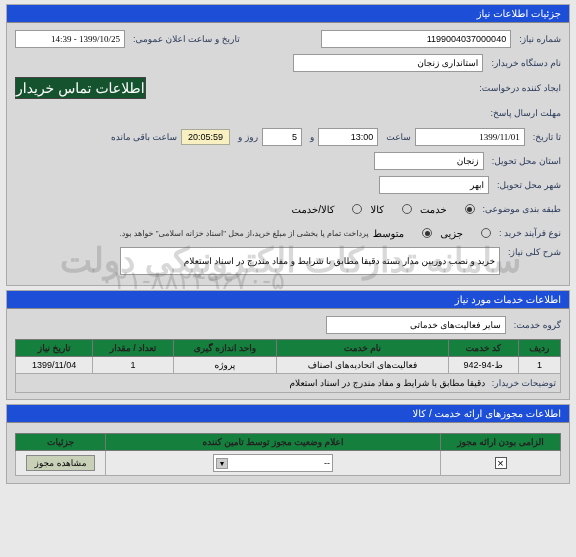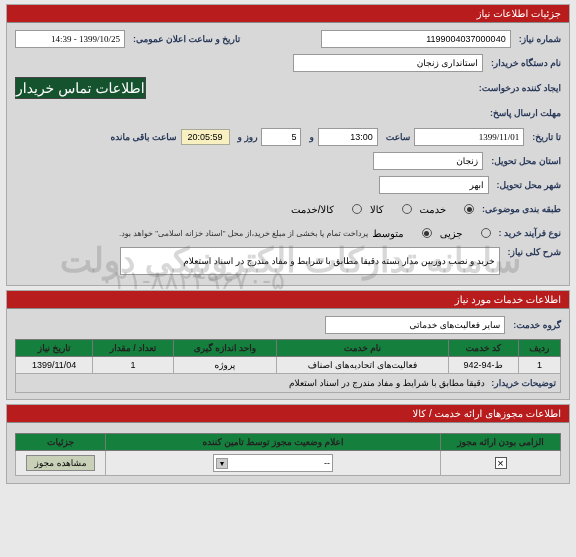--- a/index.html
+++ b/index.html
@@ -10,40 +10,40 @@
   direction: rtl;
   width: 576px;
   position: relative;
 }
 .panel {
   background: #dcdcdc;
   border: 1px solid #aaa;
   margin: 4px 6px;
 }
 .panel-header {
-  background: #b91c1c;
+  background: #1d4ed8;
   color: #fff;
   padding: 3px 8px;
   font-size: 10px;
   border-bottom: 1px solid #888;
 }
 .panel-body {
   padding: 6px 8px;
   background: #d8d8d8;
 }
 .row {
   display: flex;
   align-items: center;
   margin-bottom: 4px;
   gap: 4px;
   min-height: 20px;
 }
 .label {
   color: #2a3a5a;
-  font-weight: bold;
+  font-weight: normal;
   font-size: 9px;
   white-space: nowrap;
   padding-left: 4px;
 }
 .field {
   background: #fff;
   border: 1px solid #999;
   padding: 2px 4px;
   font-size: 9px;
   height: 18px;

